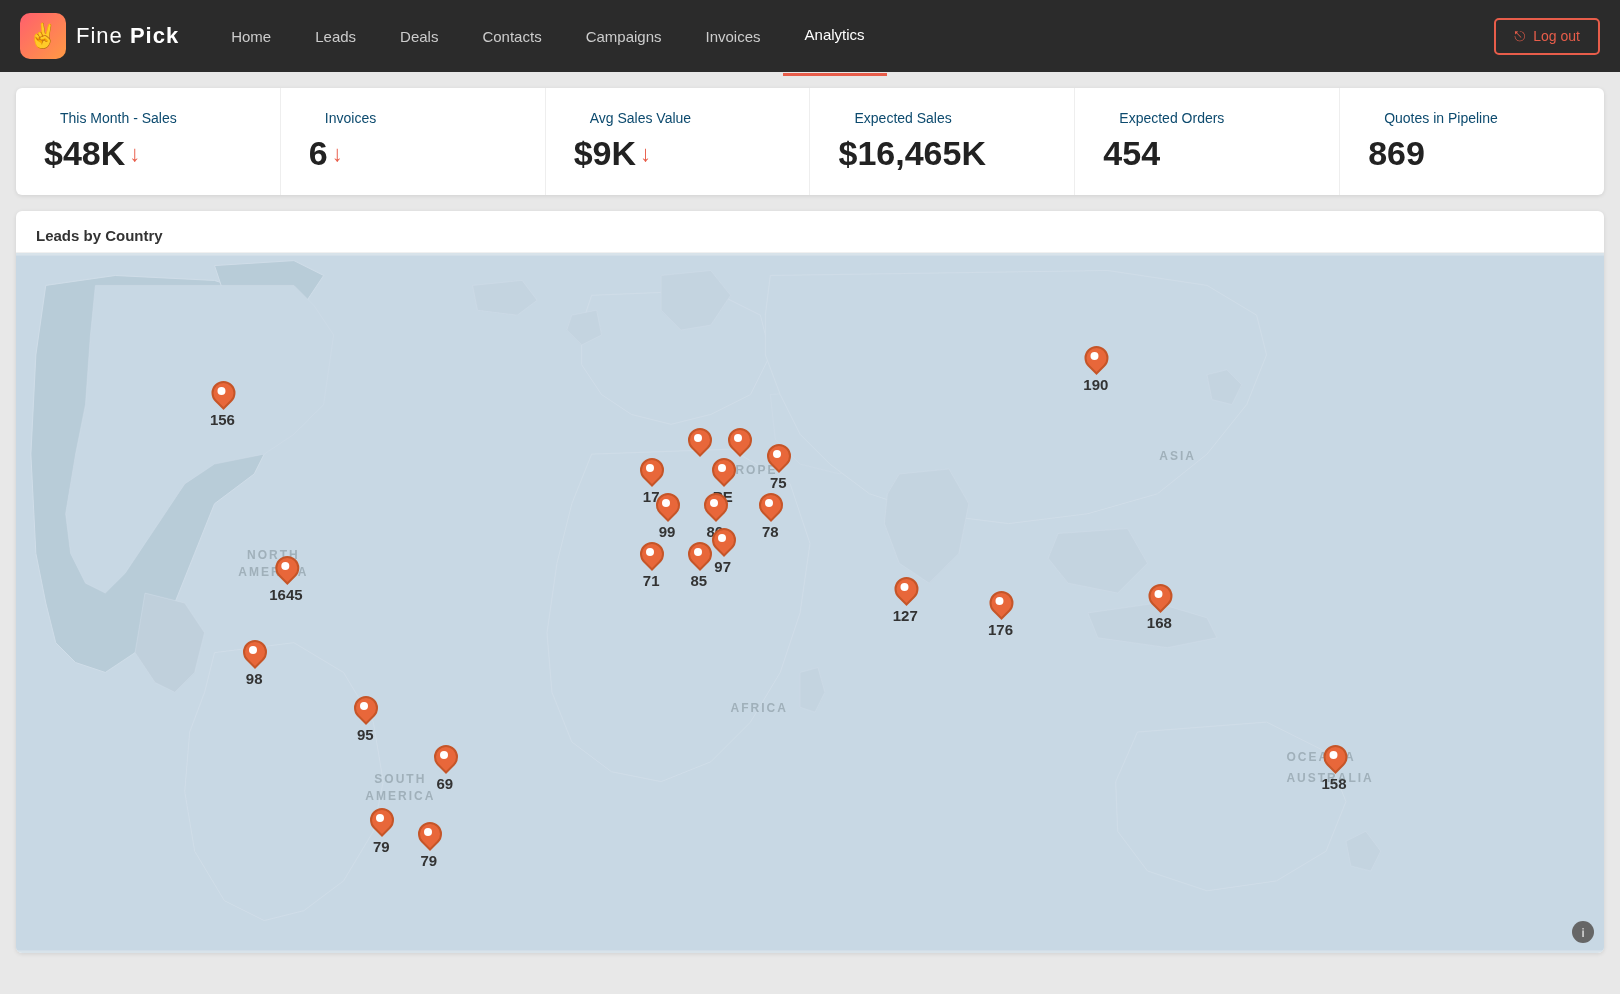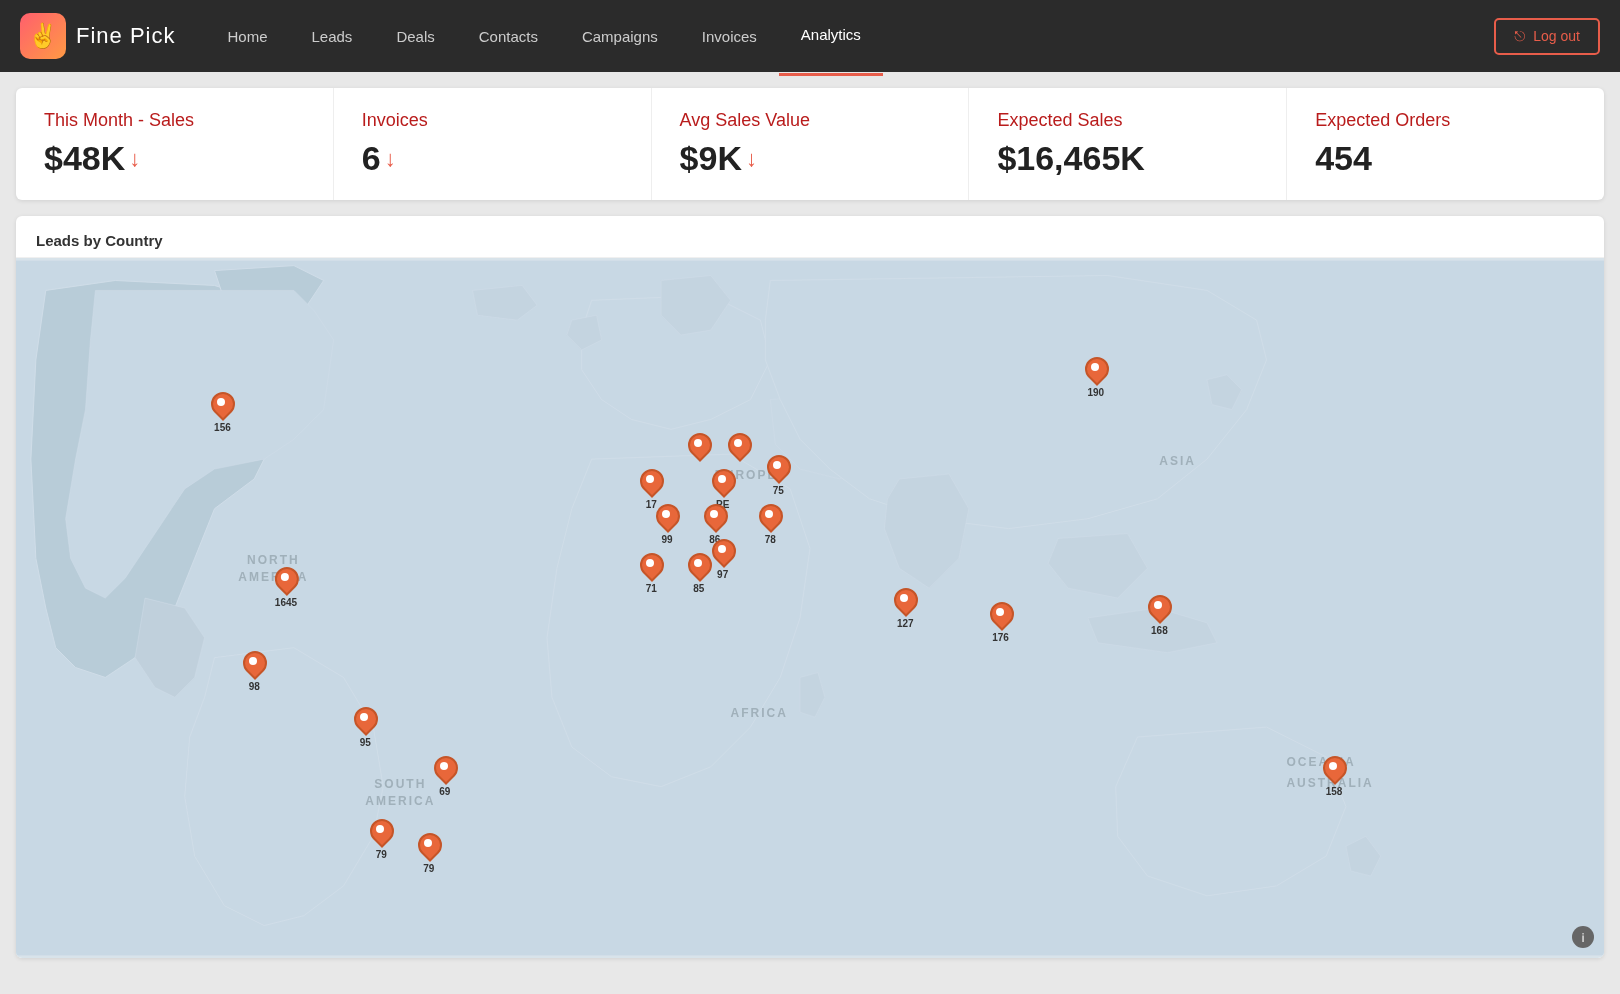--- a/index.html
+++ b/index.html
@@ -25,21 +25,21 @@
       display: flex; align-items: center; justify-content: center;
       font-size: 24px; color: white; font-weight: bold;
       margin-right: 10px;
     }
     .logo-text {
       color: white;
       font-size: 22px;
       font-weight: 300;
       letter-spacing: 1px;
     }
-    .logo-text span { font-weight: 400; }
+    .logo-text span { font-weight: 700; }
     .nav-links {
       display: flex;
       align-items: center;
       gap: 0;
       flex: 1;
     }
     .nav-item {
       color: #ccc;
       font-size: 15px;
       padding: 0 22px;
@@ -78,23 +78,24 @@
       box-shadow: 0 1px 4px rgba(0,0,0,0.1);
       overflow: hidden;
     }
     .stat-card {
       flex: 1;
       padding: 22px 28px;
       border-right: 1px solid #eee;
     }
     .stat-card:last-child { border-right: none; }
     .stat-label {
-      font-size: 18px;
-      color: #b91c1c;
+      font-size: 14px;
+      color: #0c4a6e;
       margin-bottom: 8px;
+      margin-left: 16px;
     }
     .stat-value {
       font-size: 34px;
       font-weight: 600;
       color: #222;
       display: flex;
       align-items: center;
       gap: 4px;
     }
     .stat-value .down-arrow {
@@ -157,21 +158,21 @@
     }
     .map-pin::after {
       content: '';
       position: absolute;
       top: 6px; left: 6px;
       width: 8px; height: 8px;
       background: white;
       border-radius: 50%;
     }
     .pin-label {
-      font-size: 10px;
+      font-size: 15px;
       font-weight: 600;
       color: #333;
       white-space: nowrap;
       margin-top: 2px;
     }
 
     .info-btn {
       position: absolute;
       bottom: 10px;
       right: 10px;
@@ -242,20 +243,24 @@
     </div>
   </div>
   <div class="stat-card">
     <div class="stat-label">Expected Sales</div>
     <div class="stat-value">$16,465K</div>
   </div>
   <div class="stat-card">
     <div class="stat-label">Expected Orders</div>
     <div class="stat-value">454</div>
   </div>
+  <div class="stat-card">
+    <div class="stat-label">Quotes in Pipeline</div>
+    <div class="stat-value">869</div>
+  </div>
 </div>
 
 <div class="map-section">
   <div class="map-title">Leads by Country</div>
   <div class="map-container">
 
     
     <svg class="world-map-svg" viewBox="0 0 1600 700" xmlns="http://www.w3.org/2000/svg">
       <rect width="1600" height="700" fill="#c8d8e4"></rect>
 

